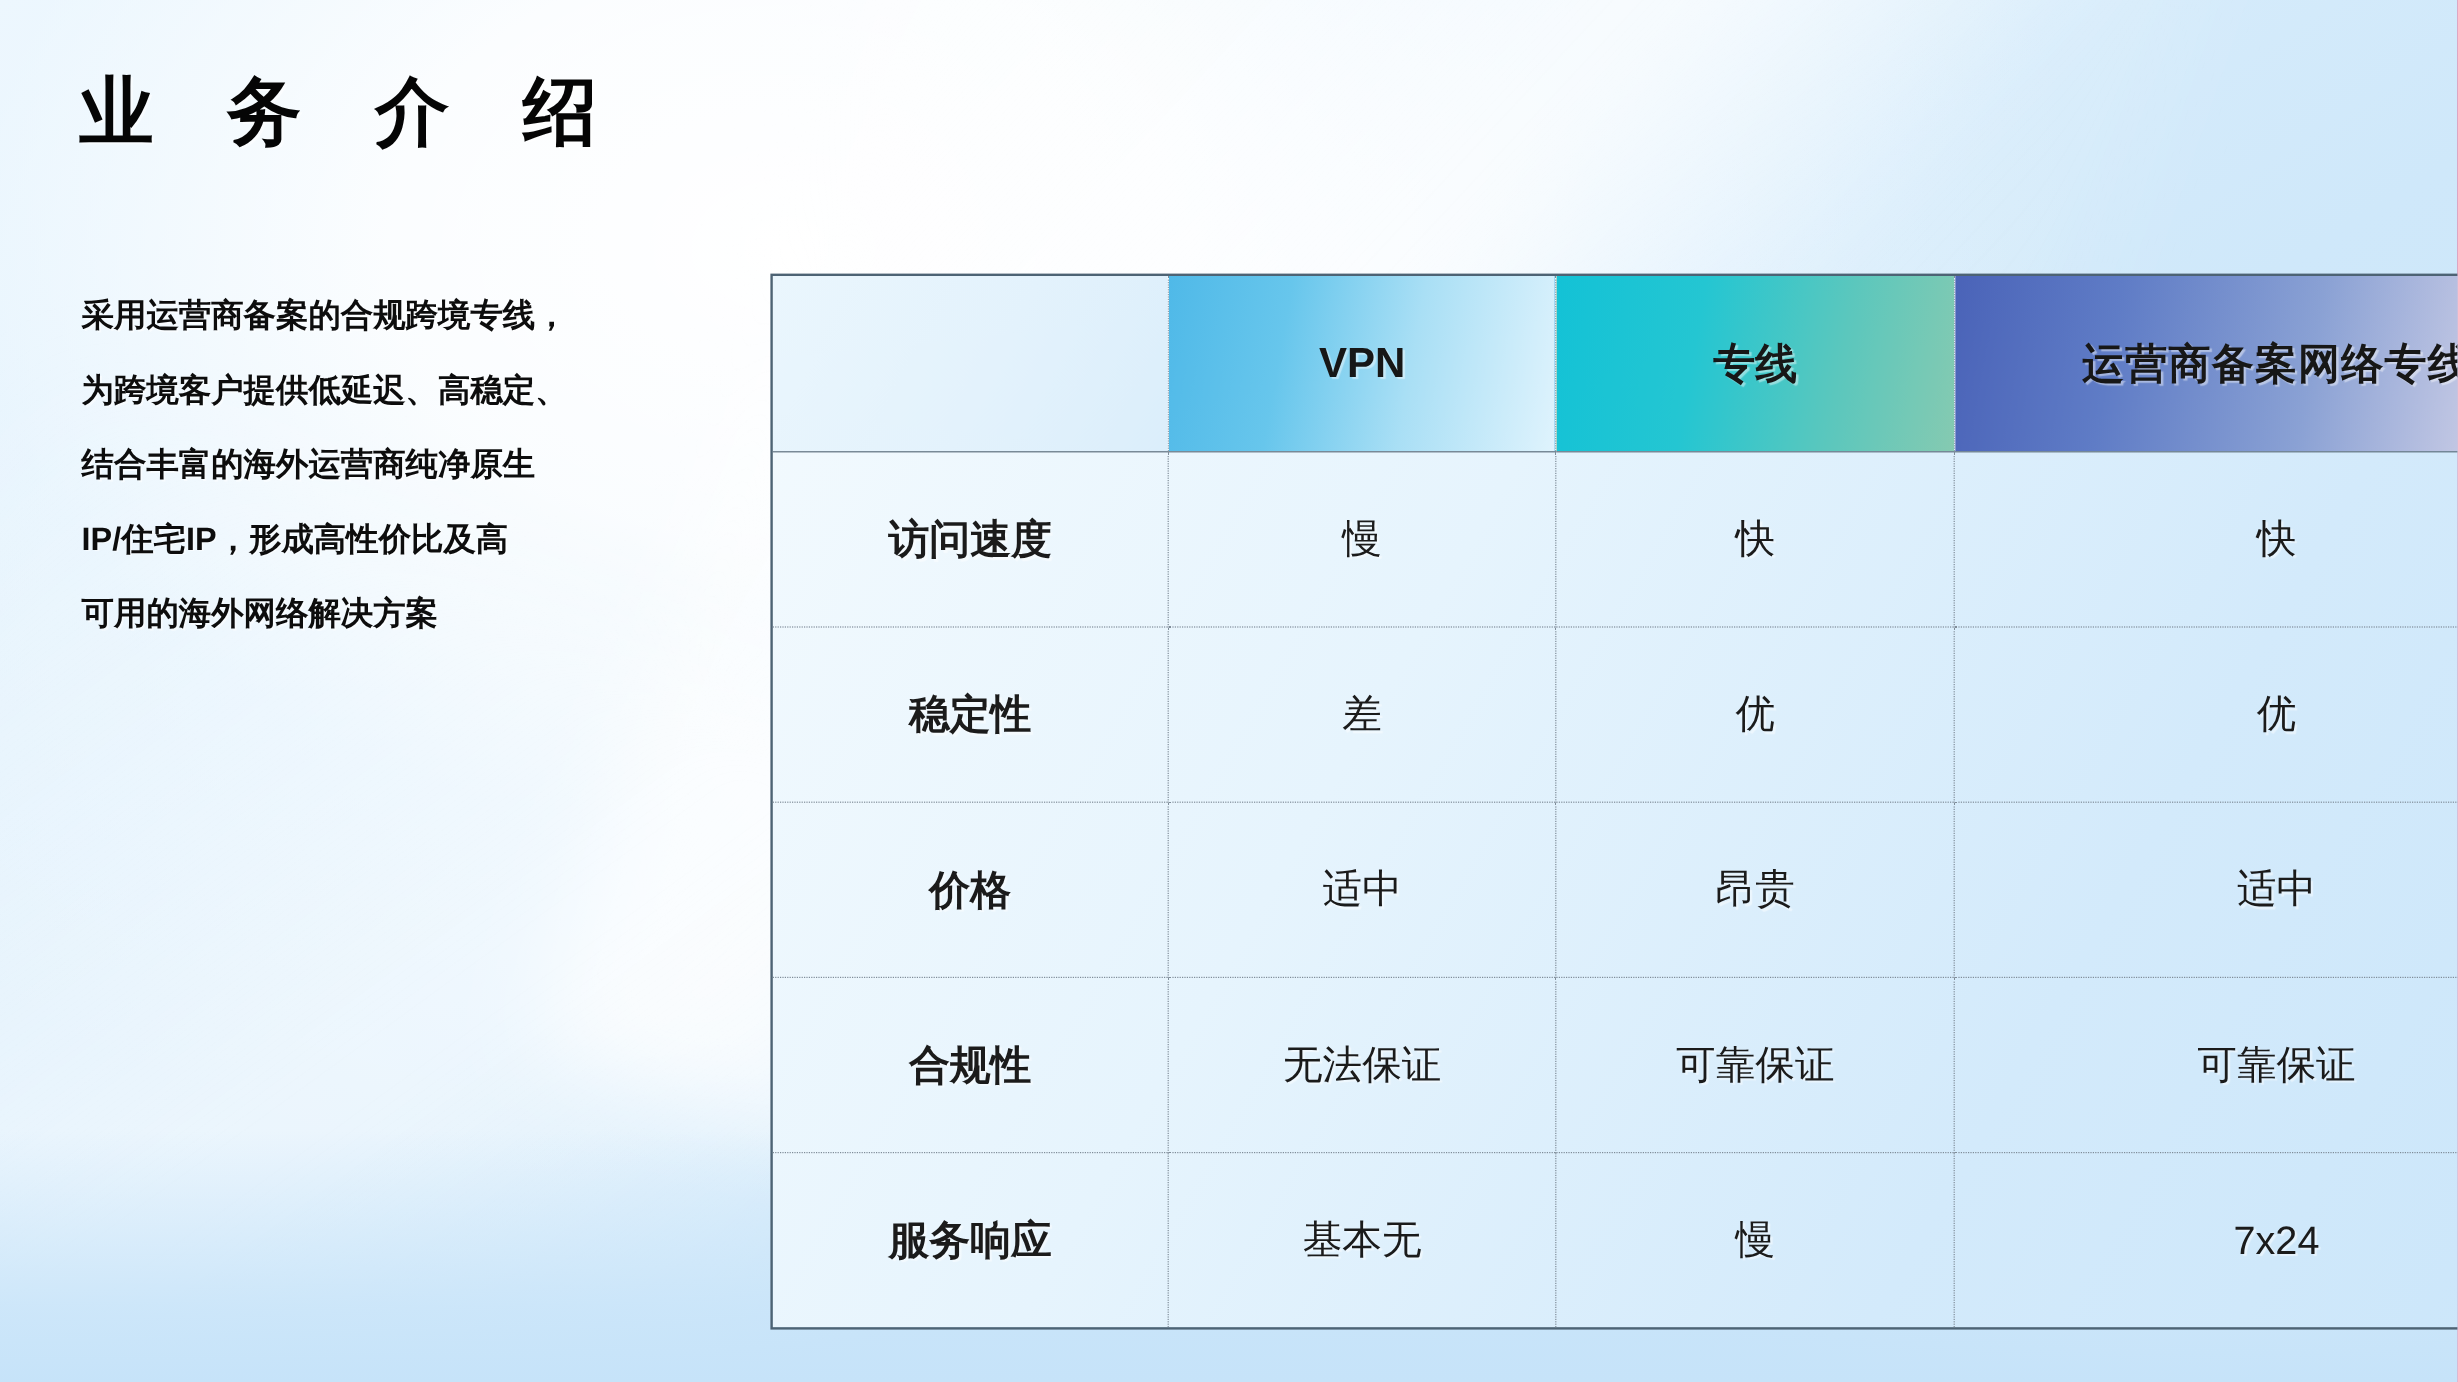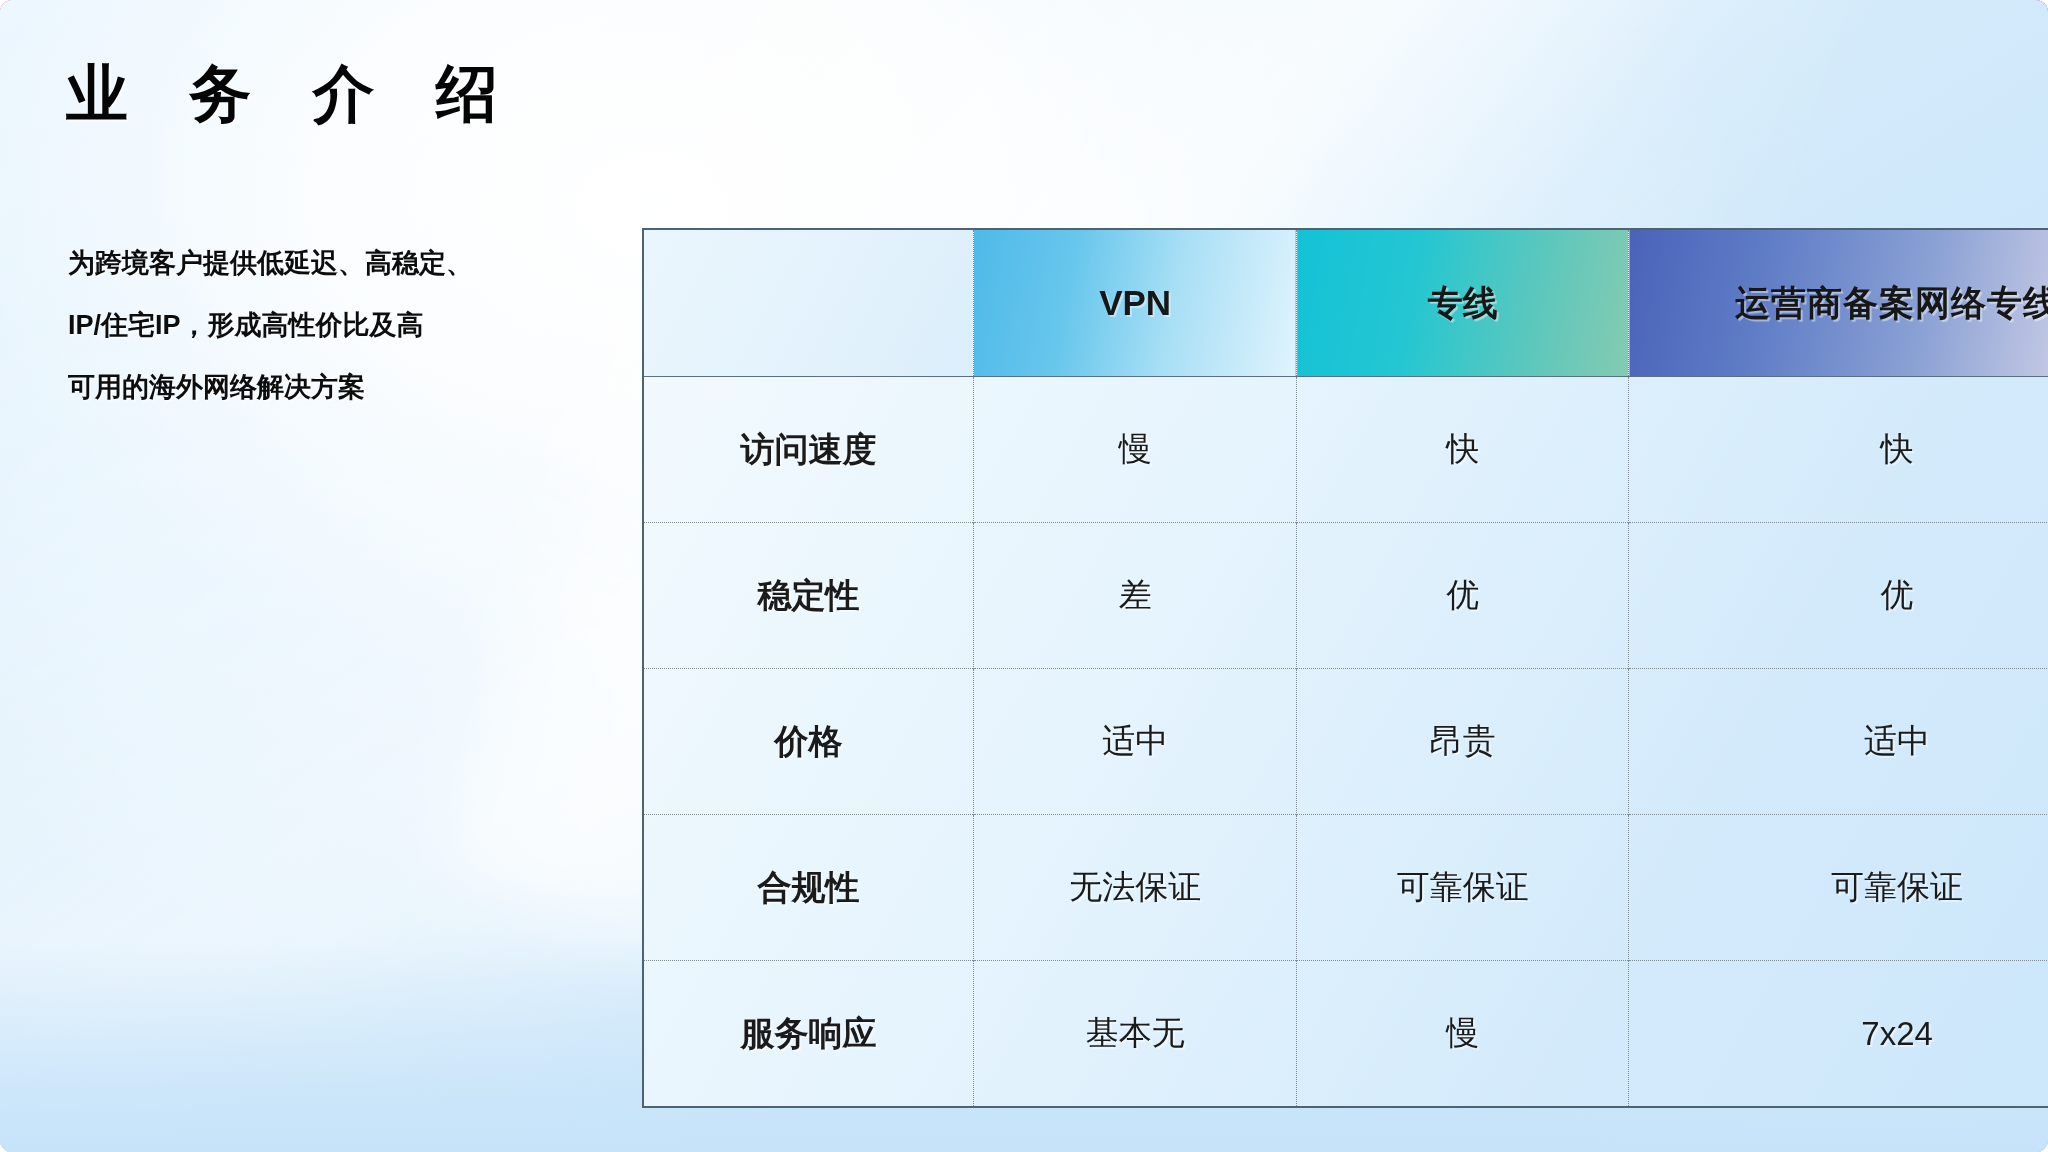--- a/index.html
+++ b/index.html
@@ -9,21 +9,20 @@
   }
   body {
     font-family: "Liberation Sans", "DejaVu Sans", sans-serif;
   }
   #slide {
     position: relative;
     width: 2048px;
     height: 1152px;
     overflow: hidden;
     background: #be185d;
-    border-radius: 12px;
   }
   
   .bg-base {
     position: absolute;
     inset: 0;
     background:
       radial-gradient(ellipse 1500px 1100px at 32% 18%, #ffffff 0%, rgba(255,255,255,0.85) 22%, rgba(236,247,255,0.55) 45%, rgba(205,231,250,0) 72%),
       linear-gradient(148deg, #eef7fd 0%, #dff0fc 26%, #cfe8fa 58%, #c8e4f9 100%);
   }
   .bg-sheen-a {
@@ -172,21 +171,23 @@
 
   <div class="bg-base"></div>
   <div class="bg-sheen-a"></div>
   <div class="bg-sheen-b"></div>
   <div class="bg-sheen-c"></div>
   <div class="bg-edge-bottom"></div>
 
   <div id="title">业 务 介 绍</div>
 
   <div id="intro">
+    <div class="line">采用运营商备案的合规跨境专线，</div>
     <div class="line">为跨境客户提供低延迟、高稳定、</div>
+    <div class="line">结合丰富的海外运营商纯净原生</div>
     <div class="line">IP/住宅IP，形成高性价比及高</div>
     <div class="line">可用的海外网络解决方案</div>
   </div>
 
   <div id="table-wrap">
     <table>
       <colgroup>
         <col class="c0">
           <col class="c1">
           <col class="c2">

